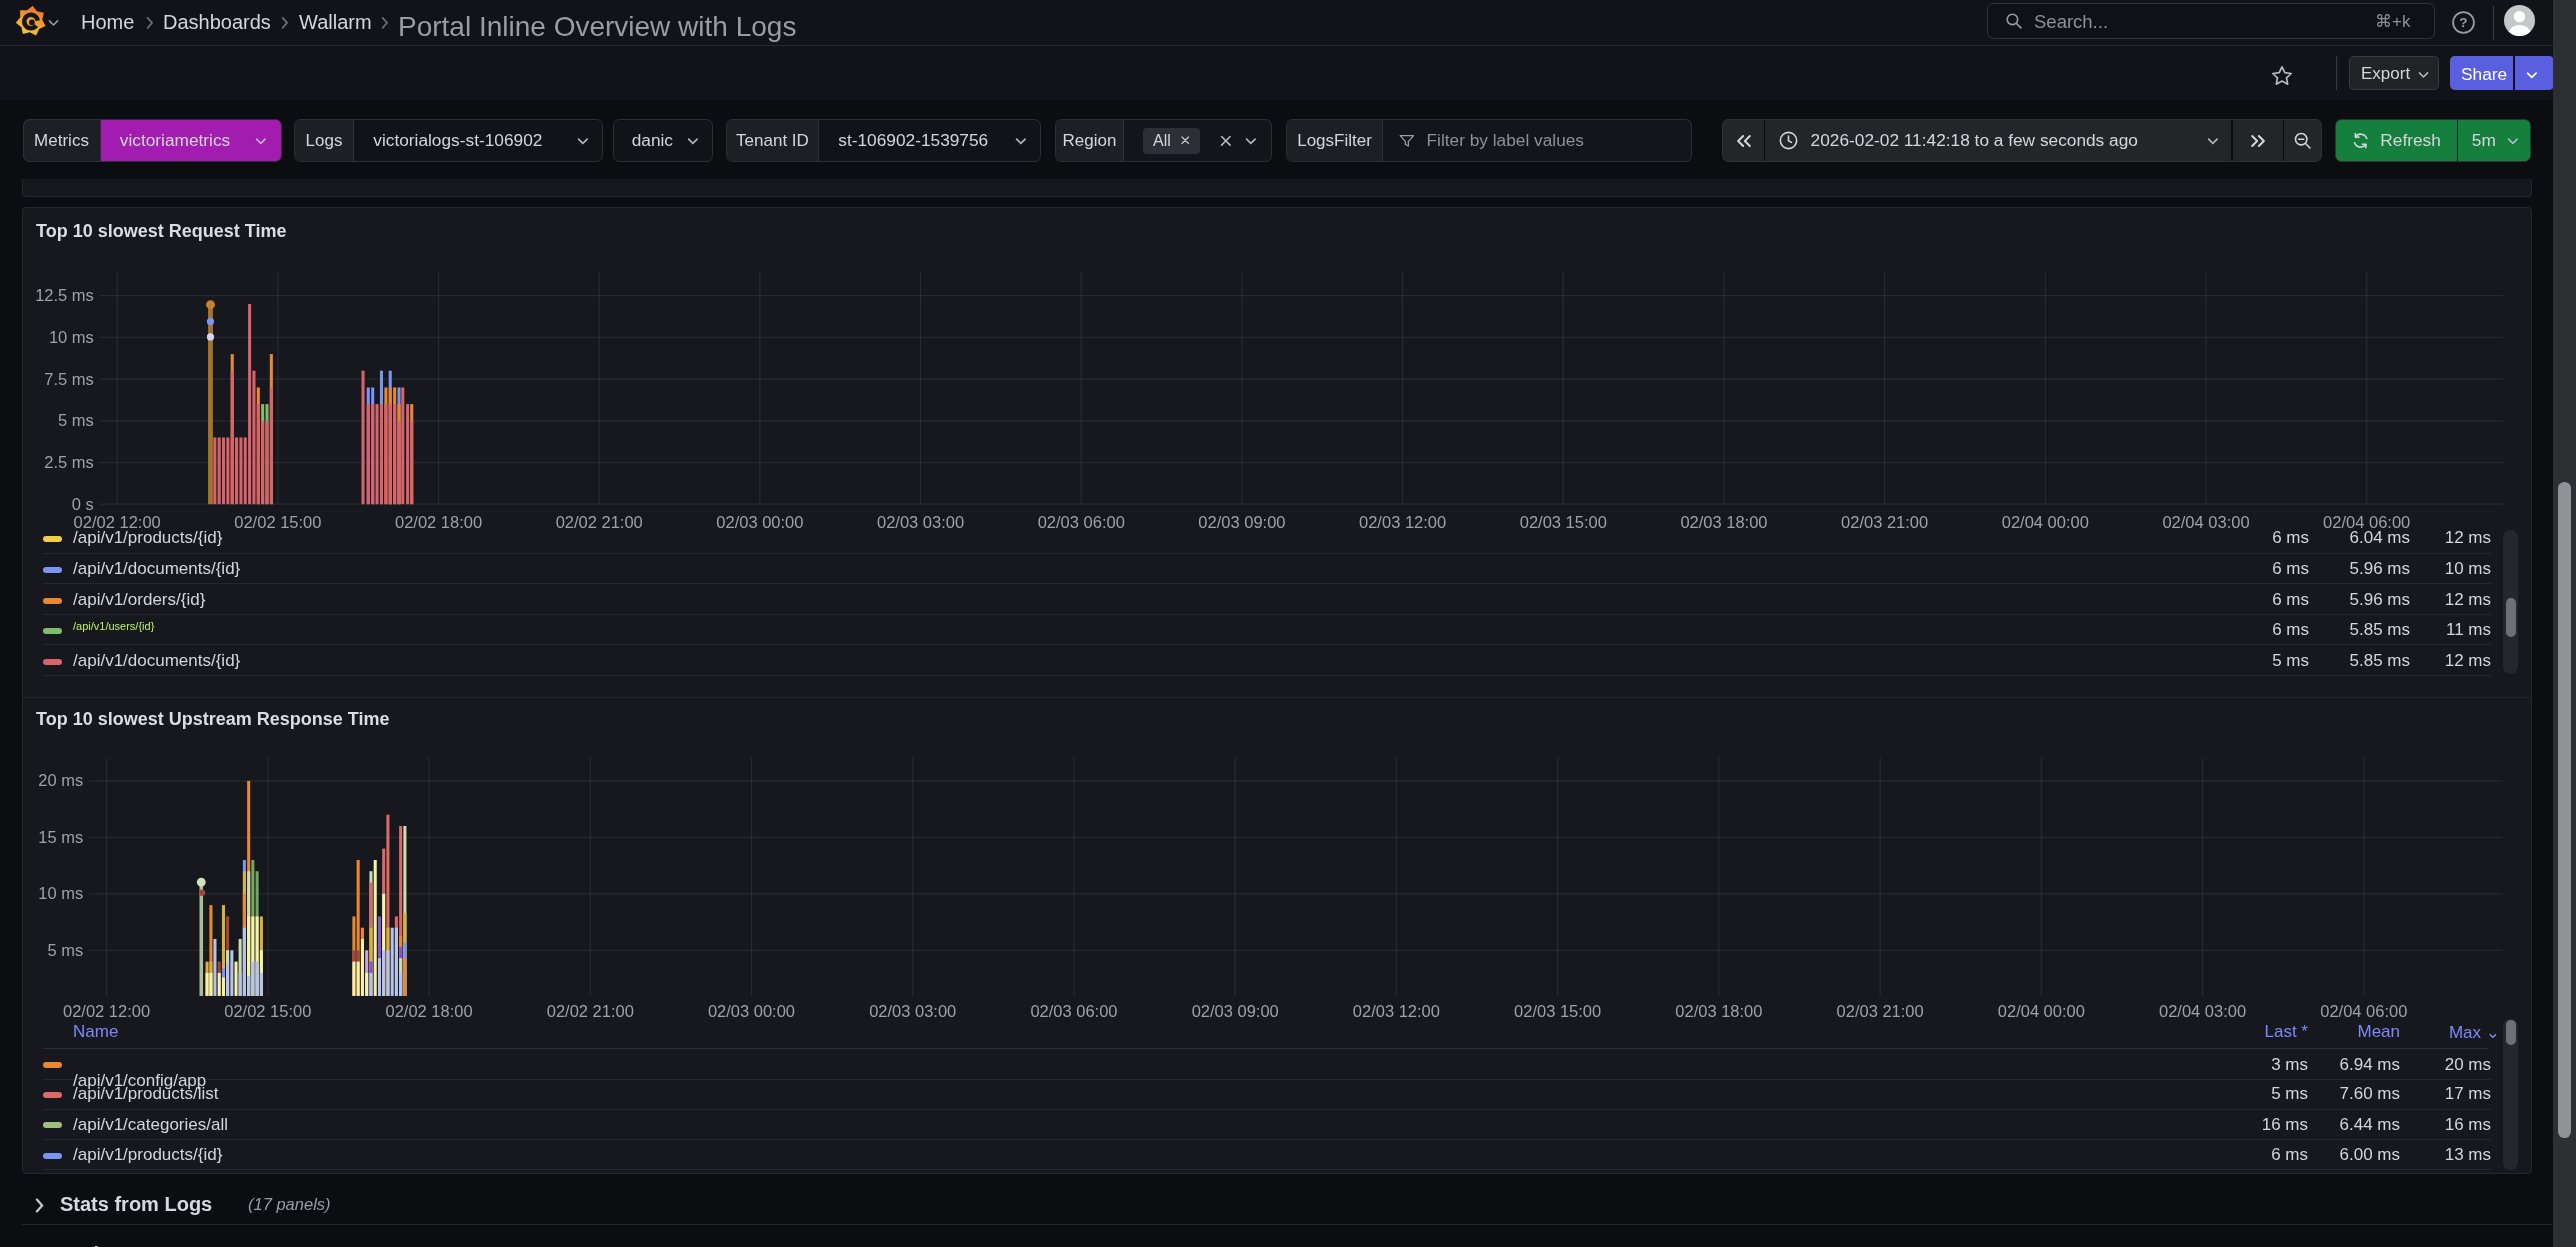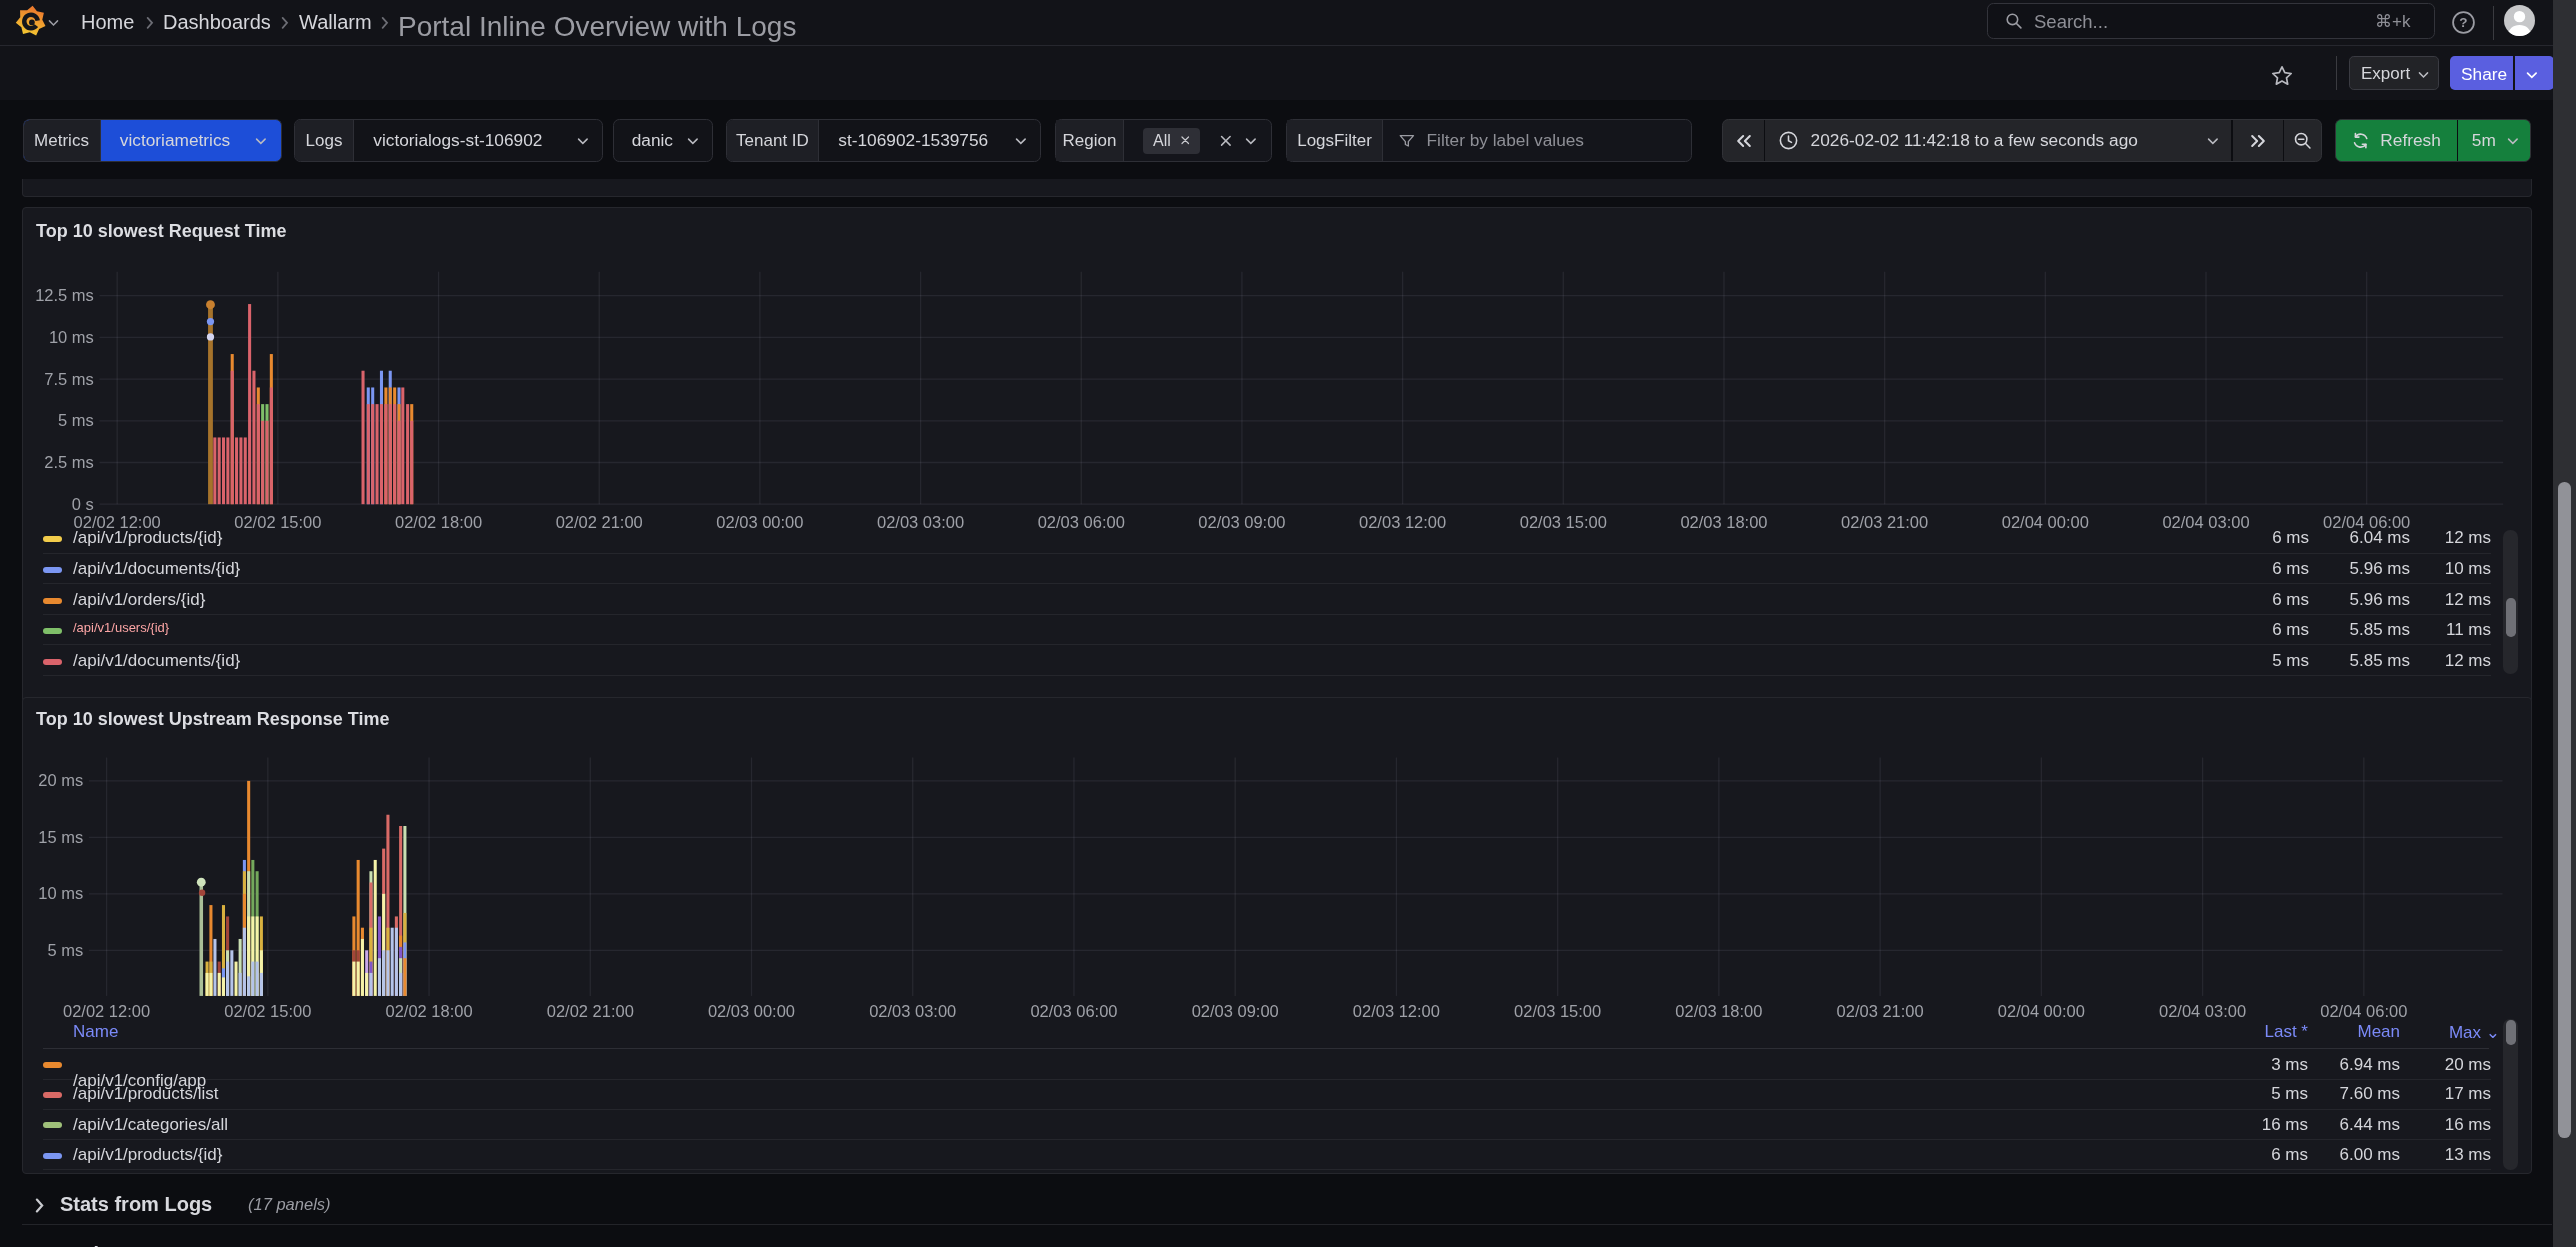--- a/index.html
+++ b/index.html
@@ -75,21 +75,21 @@
 <svg class="abs" style="left:2417px;top:68px" width="13" height="13" viewBox="0 0 16 16">
     <path d="M3 6l5 5 5-5" stroke="#b9bac0" stroke-width="1.8" fill="none" stroke-linecap="round"></path>
   </svg>
 <div class="abs" style="left:2450px;top:56px;width:63px;height:34px;background:#5a5fe0;border-radius:4.8px 0 0 4.8px"></div>
 <div class="abs" style="left:2515px;top:56px;width:39px;height:34px;background:#5a5fe0;border-radius:0 4.8px 4.8px 0"></div>
 <div class="abs" style="left:2461px;top:64px;font-size:17.3px;color:#fff;font-weight:500">Share</div>
 <svg class="abs" style="left:2525px;top:68px" width="13.7" height="13.7" viewBox="0 0 16 16">
     <path d="M3 6l5 5 5-5" stroke="#fff" stroke-width="2" fill="none" stroke-linecap="round"></path>
   </svg>
 
-<div class="abs" style="left:22.5px;top:119px;width:259px;height:43px;border:1.3px solid #2e2f36;border-radius:6.4px;background:#1d4ed8;display:flex;align-items:stretch;overflow:hidden">
+<div class="abs" style="left:22.5px;top:119px;width:259px;height:43px;border:1.3px solid #2e2f36;border-radius:6.4px;background:#a21caf;display:flex;align-items:stretch;overflow:hidden">
     <div style="width:77px;background:#1e1f25;border-right:1.3px solid #2e2f36;display:flex;align-items:center;justify-content:center;font-size:17px;color:#d5d6db;font-weight:500;flex:none">Metrics</div>
     <div style="width:182px;display:flex;align-items:center;padding-left:19.3px;font-size:17.3px;color:#d5d6db;flex:none;white-space:nowrap">victoriametrics<svg width="13.7" height="13.7" viewBox="0 0 16 16" style="margin-left:auto;margin-right:14.5px;flex:none">
         <path d="M3 6l5 5 5-5" stroke="#b9bac0" stroke-width="1.8" fill="none" stroke-linecap="round"></path>
       </svg></div>
   </div>
 <div class="abs" style="left:294px;top:119px;width:309px;height:43px;border:1.3px solid #2e2f36;border-radius:6.4px;background:#121318;display:flex;align-items:stretch;overflow:hidden">
     <div style="width:59px;background:#1e1f25;border-right:1.3px solid #2e2f36;display:flex;align-items:center;justify-content:center;font-size:17px;color:#d5d6db;font-weight:500;flex:none">Logs</div>
     <div style="width:250px;display:flex;align-items:center;padding-left:19.3px;font-size:17.3px;color:#d5d6db;flex:none;white-space:nowrap">victorialogs-st-106902<svg width="13.7" height="13.7" viewBox="0 0 16 16" style="margin-left:auto;margin-right:14.5px;flex:none">
         <path d="M3 6l5 5 5-5" stroke="#b9bac0" stroke-width="1.8" fill="none" stroke-linecap="round"></path>
       </svg></div>
@@ -276,21 +276,21 @@
     <div style="position:absolute;left:2178px;top:351px;width:209px;text-align:right;font-size:17px;color:#d5d6db">5.96 ms</div>
     <div style="position:absolute;left:2259px;top:351px;width:209px;text-align:right;font-size:17px;color:#d5d6db">10 ms</div>
     <div style="position:absolute;left:20px;top:375px;width:2448px;height:0.8px;background:rgba(204,204,220,0.08)"></div>
     <div style="position:absolute;left:20px;top:390px;width:18.5px;height:6.4px;border-radius:3.2px;background:#e8892f"></div>
     <div style="position:absolute;left:50px;top:382px;font-size:17px;color:#d5d6db;white-space:nowrap">/api/v1/orders/{id}</div>
     <div style="position:absolute;left:2077px;top:382px;width:209px;text-align:right;font-size:17px;color:#d5d6db">6 ms</div>
     <div style="position:absolute;left:2178px;top:382px;width:209px;text-align:right;font-size:17px;color:#d5d6db">5.96 ms</div>
     <div style="position:absolute;left:2259px;top:382px;width:209px;text-align:right;font-size:17px;color:#d5d6db">12 ms</div>
     <div style="position:absolute;left:20px;top:406px;width:2448px;height:0.8px;background:rgba(204,204,220,0.08)"></div>
     <div style="position:absolute;left:20px;top:420px;width:18.5px;height:6.4px;border-radius:3.2px;background:#7fbf69"></div>
-    <div style="position:absolute;left:50px;top:412px;font-size:13px;color:#fca5a5;white-space:nowrap">/api/v1/users/{id}</div>
+    <div style="position:absolute;left:50px;top:412px;font-size:11px;color:#bef264;white-space:nowrap">/api/v1/users/{id}</div>
     <div style="position:absolute;left:2077px;top:412px;width:209px;text-align:right;font-size:17px;color:#d5d6db">6 ms</div>
     <div style="position:absolute;left:2178px;top:412px;width:209px;text-align:right;font-size:17px;color:#d5d6db">5.85 ms</div>
     <div style="position:absolute;left:2259px;top:412px;width:209px;text-align:right;font-size:17px;color:#d5d6db">11 ms</div>
     <div style="position:absolute;left:20px;top:436px;width:2448px;height:0.8px;background:rgba(204,204,220,0.08)"></div>
     <div style="position:absolute;left:20px;top:451px;width:18.5px;height:6.4px;border-radius:3.2px;background:#da636b"></div>
     <div style="position:absolute;left:50px;top:443px;font-size:17px;color:#d5d6db;white-space:nowrap">/api/v1/documents/{id}</div>
     <div style="position:absolute;left:2077px;top:443px;width:209px;text-align:right;font-size:17px;color:#d5d6db">5 ms</div>
     <div style="position:absolute;left:2178px;top:443px;width:209px;text-align:right;font-size:17px;color:#d5d6db">5.85 ms</div>
     <div style="position:absolute;left:2259px;top:443px;width:209px;text-align:right;font-size:17px;color:#d5d6db">12 ms</div>
     <div style="position:absolute;left:20px;top:467px;width:2448px;height:0.8px;background:rgba(204,204,220,0.08)"></div>

